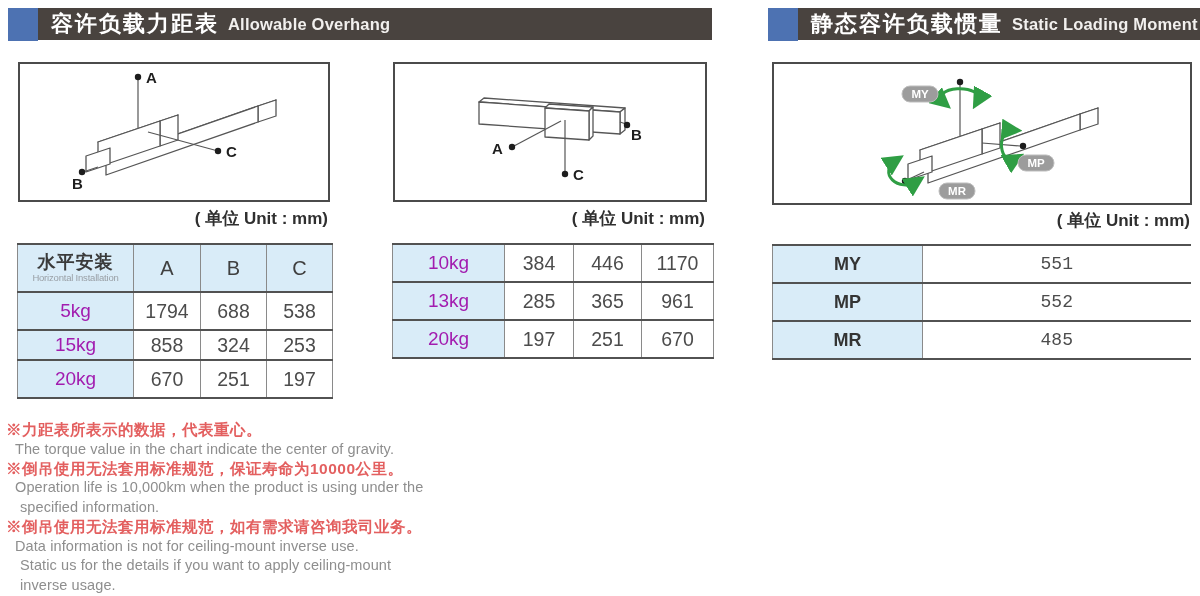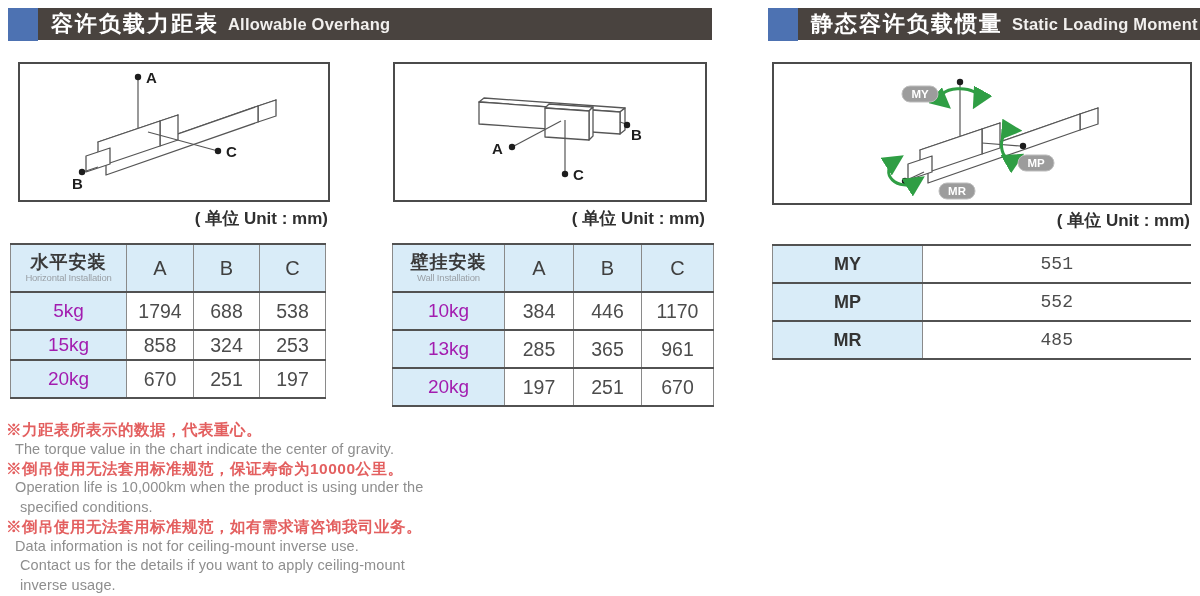--- a/index.html
+++ b/index.html
@@ -150,21 +150,21 @@
 
     <line class="axis" x1="150" y1="108" x2="133" y2="116"></line>
     <circle class="dot" cx="131" cy="117" r="3.2"></circle>
     <path class="garc" d="M121,97 A15,12 0 1 0 142,118" marker-start="url(#ah)" marker-end="url(#ah)"></path>
     <rect class="pill" x="165" y="119" width="36" height="16" rx="8"></rect>
     <text class="pilltext" x="183" y="131" text-anchor="middle">MR</text>
   </svg>
 </div>
 <div class="unit" style="left:880px;top:209px;width:310px;">( 单位 Unit : mm)</div>
 
-<table class="tbl" style="left:10px;top:243px;border-radius:26px;">
+<table class="tbl" style="left:17px;top:243px;border-radius:26px;">
   <colgroup>
       <col style="width:116px">
       <col style="width:67px">
       <col style="width:66px">
       <col style="width:66px">
     </colgroup>
   <tbody>
       <tr style="height:48px;">
     <th class="blue">
       <div class="th-zh">水平安装</div>
@@ -196,29 +196,20 @@
   </table>
 
 <table class="tbl" style="left:392px;top:243px;">
   <colgroup>
       <col style="width:112px">
       <col style="width:69px">
       <col style="width:68px">
       <col style="width:72px">
     </colgroup>
   <tbody>
-      <tr style="height:48px;">
-    <th class="blue">
-      <div class="th-zh">壁挂安装</div>
-      <div class="th-en">Wall Installation</div>
-    </th>
-    <th class="blue col-head">A</th>
-    <th class="blue col-head">B</th>
-    <th class="blue col-head">C</th>
-  </tr>
   <tr style="height:38px;">
     <td class="blue load-cell">10kg</td>
     <td class="num-cell">384</td>
     <td class="num-cell">446</td>
     <td class="num-cell">1170</td>
   </tr>
   <tr style="height:38px;">
     <td class="blue load-cell">13kg</td>
     <td class="num-cell">285</td>
     <td class="num-cell">365</td>
@@ -252,18 +243,18 @@
     <td class="m-value">485</td>
   </tr>
 </tbody>
   </table>
 
 <div class="notes">
   <div class="note-zh">※力距表所表示的数据，代表重心。</div>
   <div class="note-en">The torque value in the chart indicate the center of gravity.</div>
   <div class="note-zh">※倒吊使用无法套用标准规范，保证寿命为10000公里。</div>
   <div class="note-en">Operation life is 10,000km when the product is using under the</div>
-  <div class="note-en cont">specified conditions.</div>
+  <div class="note-en cont">specified information.</div>
   <div class="note-zh">※倒吊使用无法套用标准规范，如有需求请咨询我司业务。</div>
   <div class="note-en">Data information is not for ceiling-mount inverse use.</div>
-  <div class="note-en cont">Contact us for the details if you want to apply ceiling-mount</div>
+  <div class="note-en cont">Static us for the details if you want to apply ceiling-mount</div>
   <div class="note-en cont">inverse usage.</div>
 </div>
 
 </body></html>

